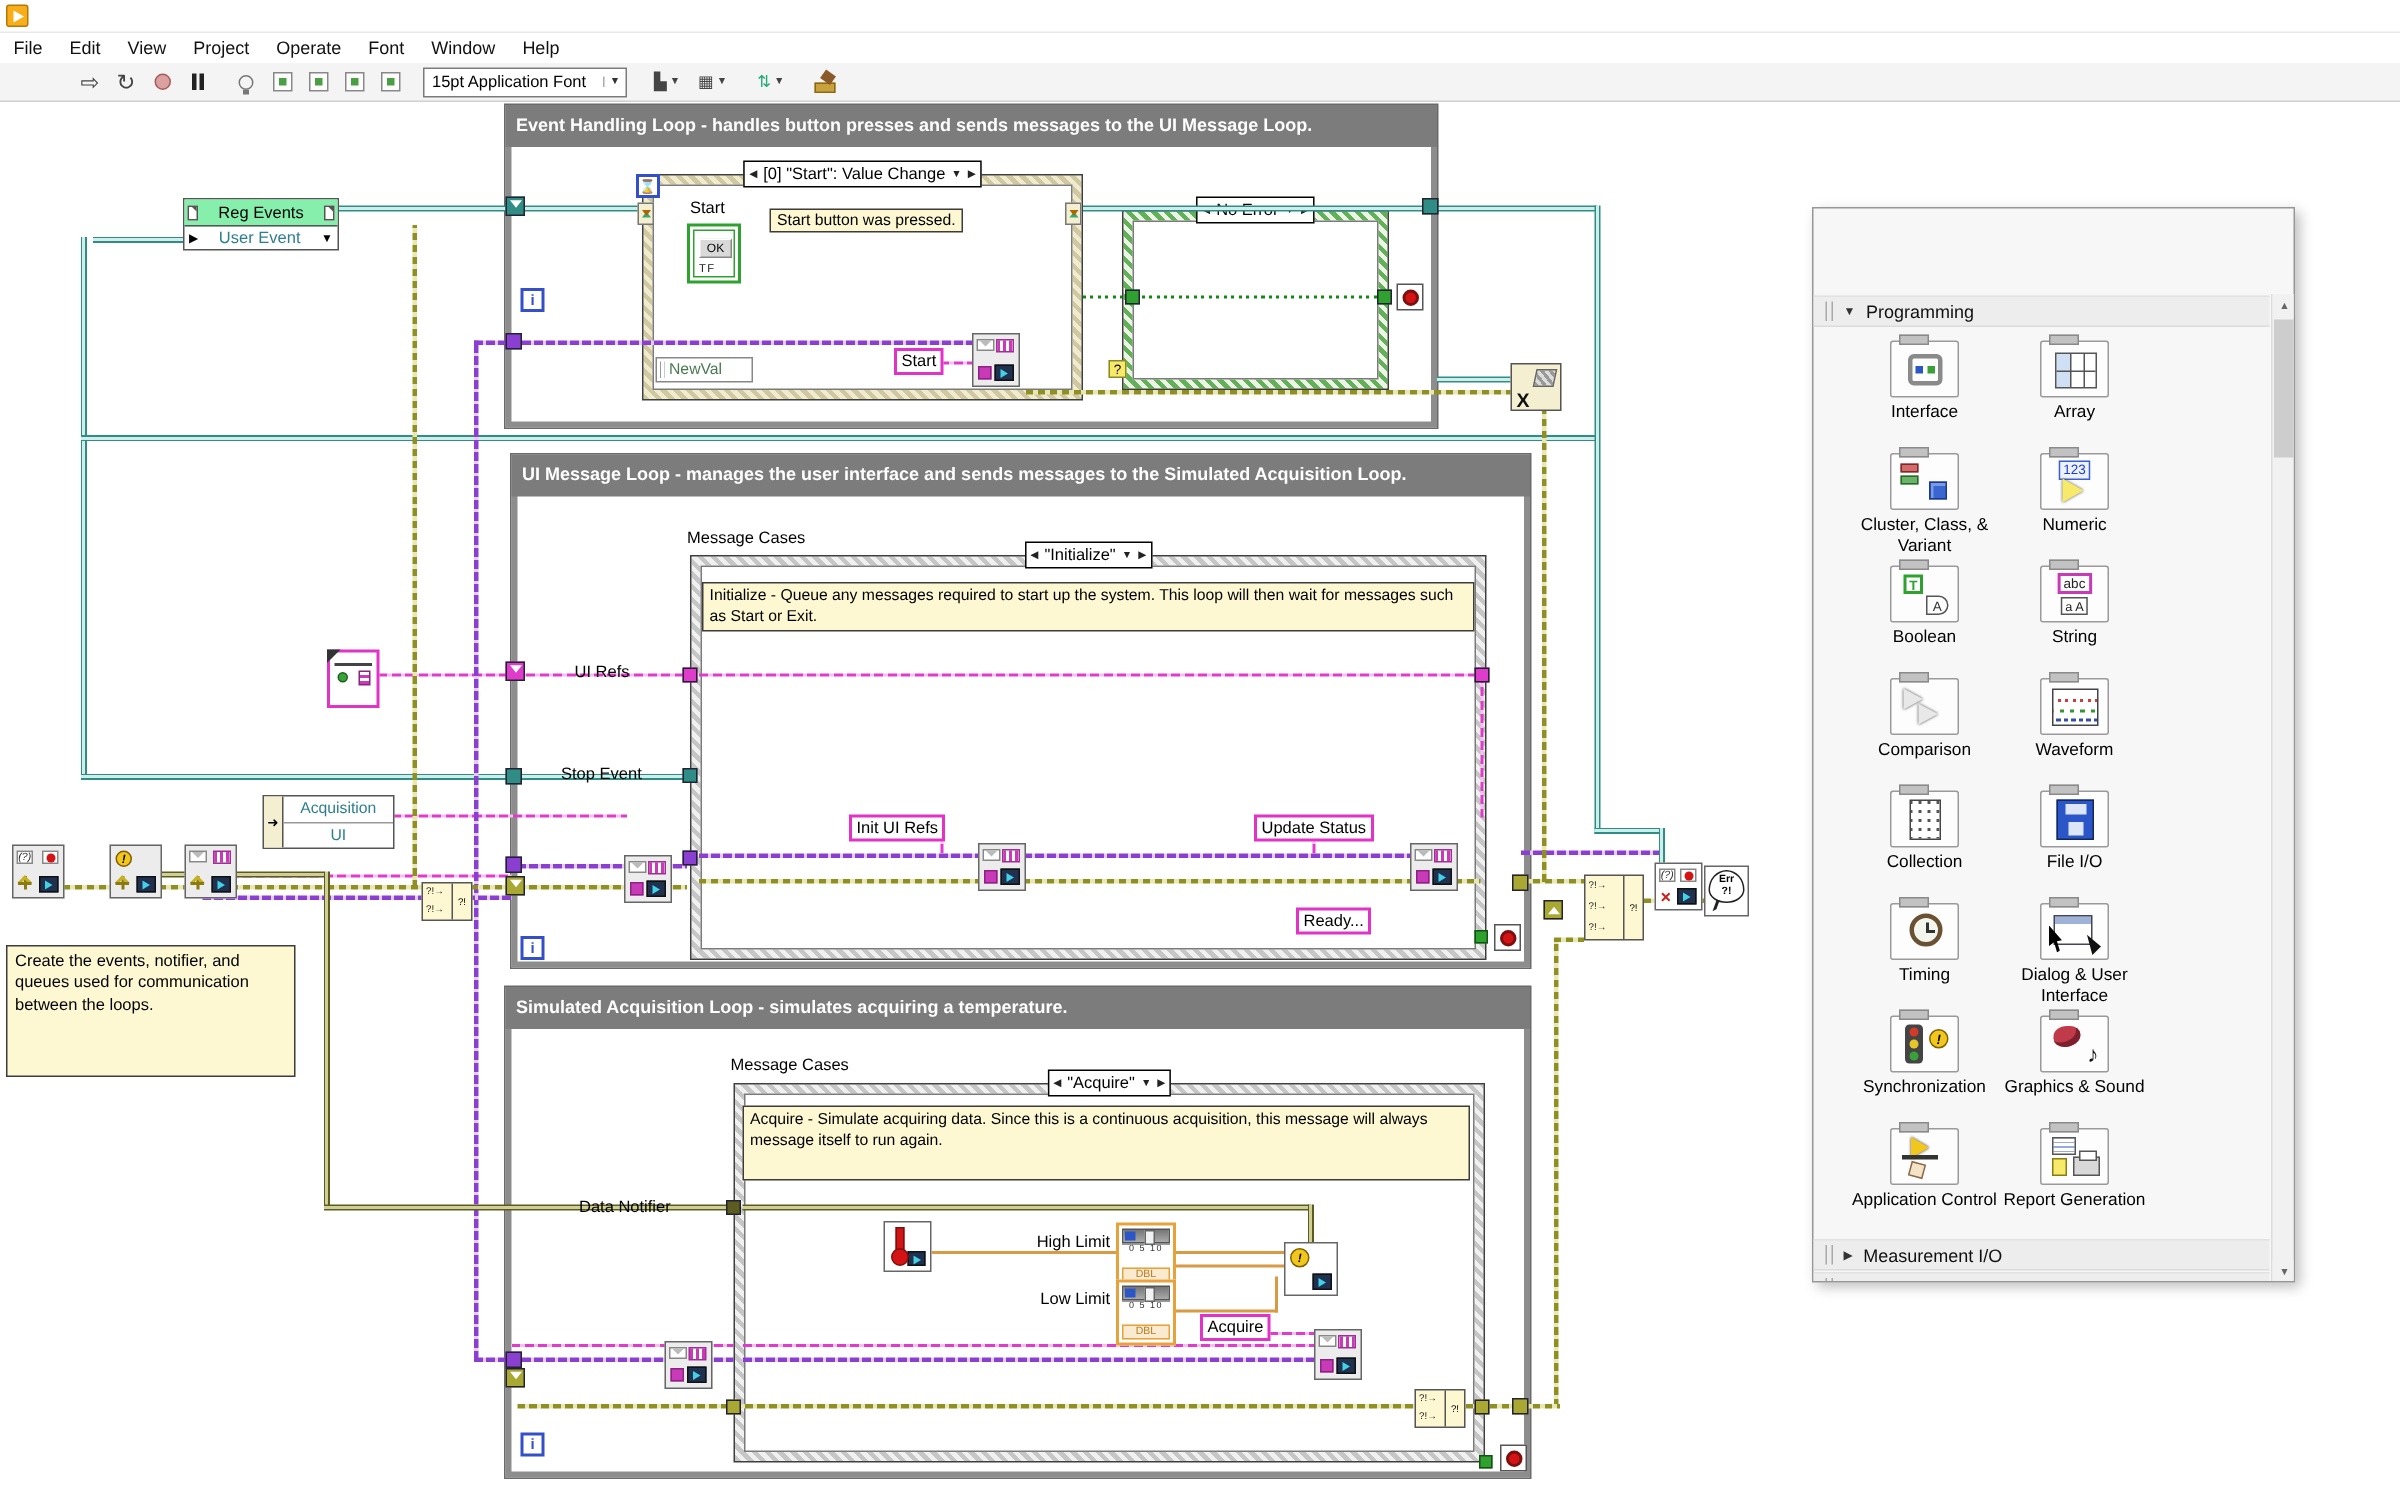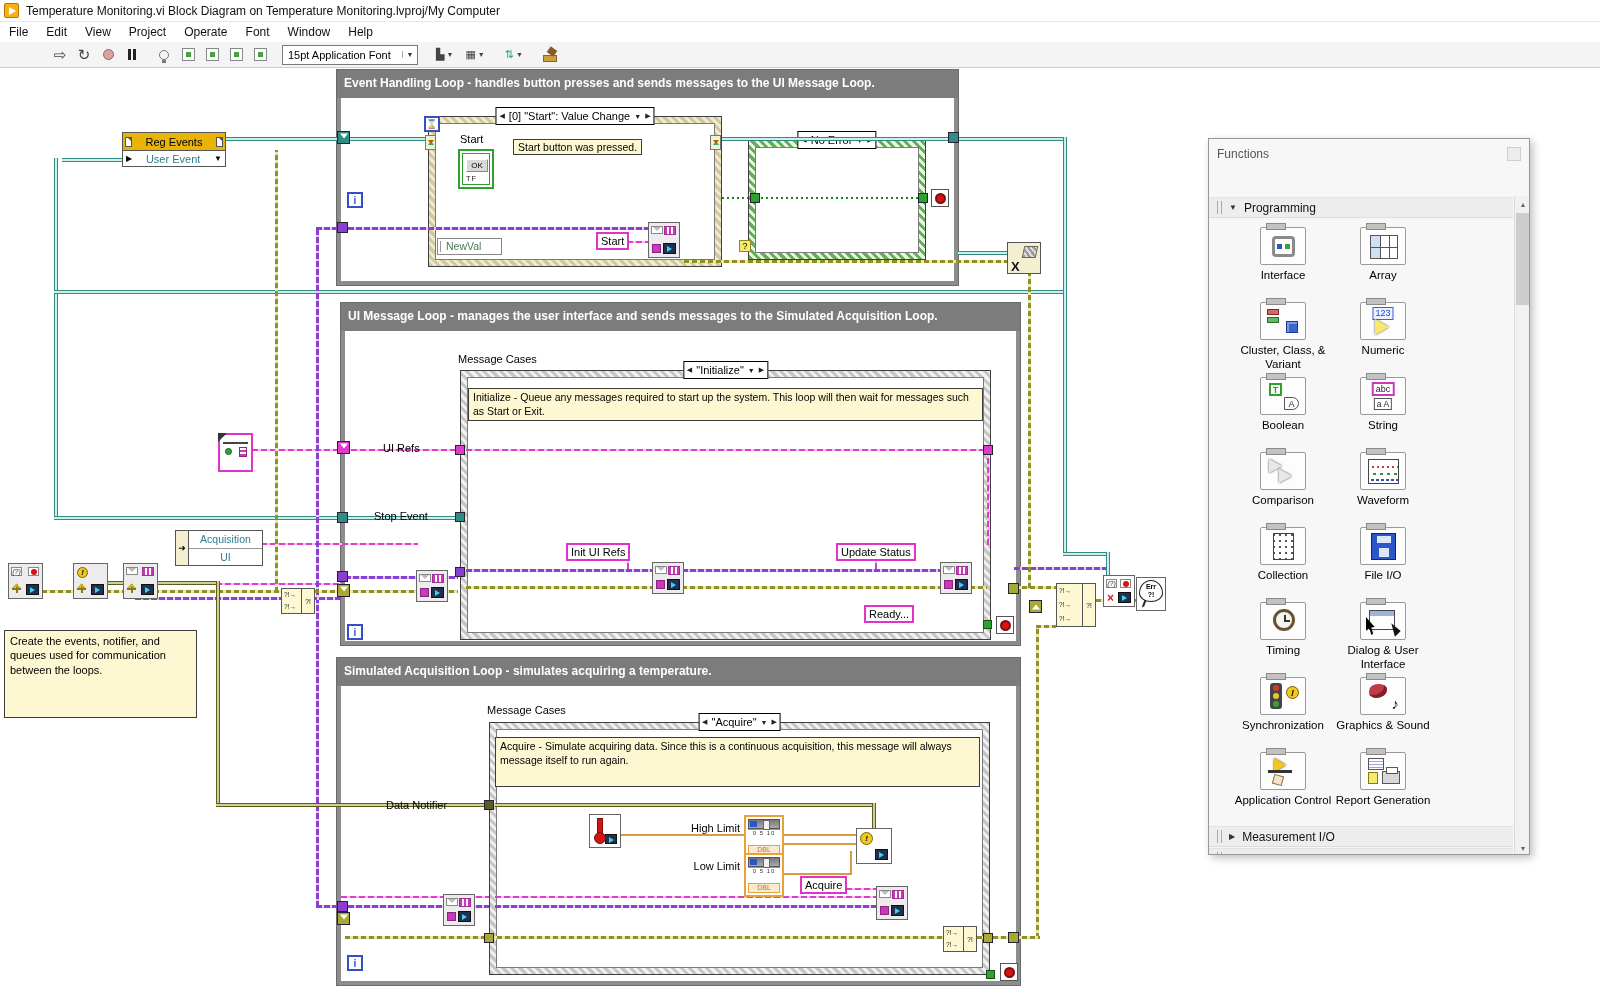--- a/index.html
+++ b/index.html
@@ -90,21 +90,21 @@
 .q-star::before{content:"";position:absolute;left:4px;top:0;width:2px;height:9px;background:#8a7a10}
 .q-star::after{content:"";position:absolute;left:0;top:4px;width:9px;height:2px;background:#8a7a10}
 .q-star i{position:absolute;left:1px;top:1px;width:7px;height:7px;border-left:2px solid #c7b024;border-top:2px solid #c7b024;transform:rotate(45deg)}
 .q-bang{position:absolute;left:3px;top:3px;width:11px;height:11px;background:#f2c71d;border:1px solid #806000;border-radius:50%;font-size:8px;font-weight:bold;text-align:center;line-height:10px}
 .q-bang::after{content:"!"}
 .merge{position:absolute;background:#fdf8d2;border:1px solid #555;display:flex;z-index:5}
 .m-l{flex:1;display:flex;flex-direction:column;justify-content:space-around;border-right:1px solid #555;padding-left:2px}
 .m-l span{font-size:6.5px;line-height:1;color:#222;white-space:nowrap}
 .m-r{width:12px;display:flex;align-items:center;justify-content:center;font-size:6.5px}
 .regev{position:absolute;left:122px;top:132px;width:104px;height:35px;border:1px solid #555;z-index:5;background:#fff}
-.re-top{height:18px;background:#eab308;border-bottom:1px solid #555;display:flex;align-items:center;justify-content:space-between;padding:0 2px;font-size:11px}
+.re-top{height:18px;background:#86efac;border-bottom:1px solid #555;display:flex;align-items:center;justify-content:space-between;padding:0 2px;font-size:11px}
 .re-top .nm{font-weight:normal}
 .re-pg{width:7px;height:10px;background:#fff;border:1px solid #555;position:relative}
 .re-pg::after{content:"";position:absolute;right:0;top:0;border-left:3px solid transparent;border-top:3px solid #555}
 .re-bot{height:15px;display:flex;align-items:center;justify-content:space-between;padding:0 3px;font-size:11px;color:#2d7f8f}
 .re-bot .ar{color:#000;font-size:8px}
 .clnode{position:absolute;left:175px;top:530px;width:88px;height:36px;border:1px solid #555;display:flex;z-index:5;background:#fff}
 .cl-a{width:13px;background:#f5efd2;border-right:1px solid #555;display:flex;align-items:center;justify-content:center;font-size:9px}
 .cl-rows{flex:1;display:flex;flex-direction:column}
 .cl-row{flex:1;border-bottom:1px solid #999;font-size:10.5px;color:#2d7f8f;display:flex;align-items:center;justify-content:center}
 .cl-row:last-child{border-bottom:none}
@@ -198,21 +198,20 @@
 
 .sb{position:absolute;left:305px;top:57px;width:16px;height:660px;background:#f1f1f1;border-left:1px solid #dcdcdc}
 .sb .btn{position:absolute;left:0;width:16px;height:16px;background:#f1f1f1;color:#666;font-size:7px;display:flex;align-items:center;justify-content:center}
 .sb .thumb{position:absolute;left:1px;top:17px;width:14px;height:92px;background:#cdcdcd}
 </style>
 </head>
 <body>
 
 <div id="titlebar">
   <span class="lvicon"></span>
-  <span class="t">Temperature Monitoring.vi Block Diagram on Temperature Monitoring.lvproj/My Computer</span>
 </div>
 <div id="menubar">
   <span>File</span>
   <span>Edit</span>
   <span>View</span>
   <span>Project</span>
   <span>Operate</span>
   <span>Font</span>
   <span>Window</span>
   <span>Help</span>
@@ -592,24 +591,20 @@
   <i class="q-scr"></i>
 </div>
 <div class="errh">
   <div class="bub">
     <span>Err</span>
     <span>?!</span>
   </div>
 </div>
 
 <div id="palette">
-  <div class="pal-title">
-    <span>Functions</span>
-    <i class="pal-close"></i>
-  </div>
   <div class="pal-sec" style="top:58px">
     <span class="tri">▼</span>
     <span>Programming</span>
   </div>
 
   <div class="pal-item" style="left:22px;top:88px">
     <div class="pal-ico">
         <i class="pi a-structures"></i>
       </div>
     <div class="pal-lbl">Interface</div>

